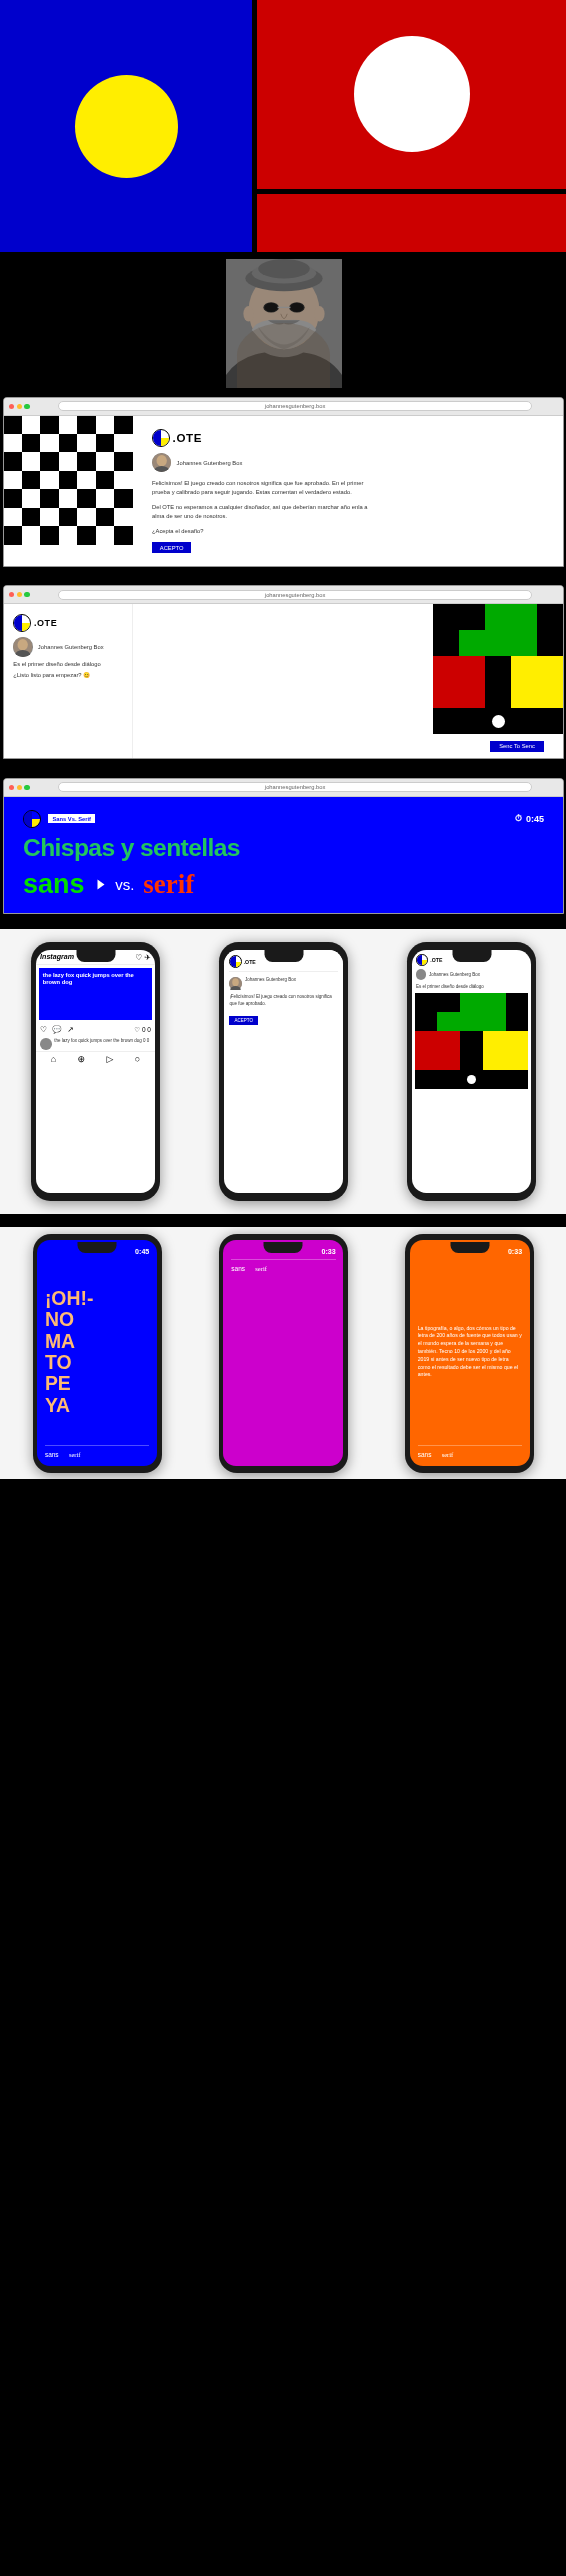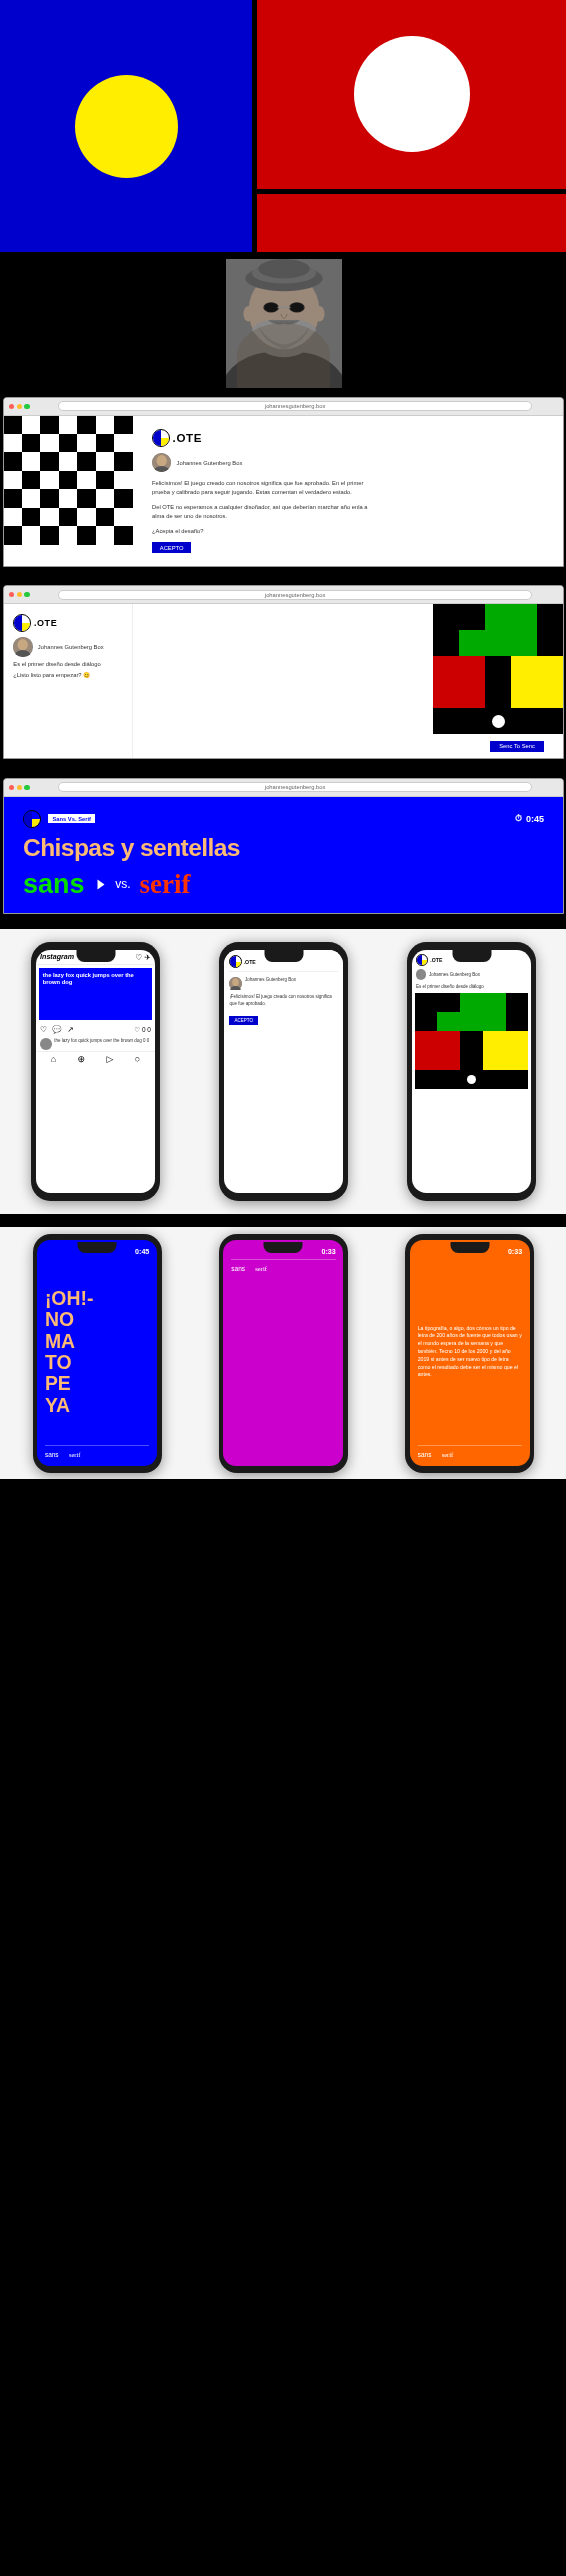--- a/index.html
+++ b/index.html
@@ -288,39 +288,39 @@
     }
     .timer {
       color: #fff;
       font-size: 9px;
       font-weight: bold;
       display: flex;
       align-items: center;
       gap: 3.9px;
     }
     .chispas-title {
-      color: #fdba74;
+      color: #22c55e;
       font-size: 24.6px;
       font-weight: 900;
       letter-spacing: -0.6px;
     }
     .sans-serif-compare {
       display: flex;
       align-items: center;
       gap: 9px;
     }
     .sans-text {
       color: #00DD00;
       font-size: 27px;
       font-weight: 900;
       font-family: Arial, sans-serif;
     }
     .vs-text {
       color: #fff;
-      font-size: 12px;
+      font-size: 15px;
     }
     .serif-text {
       color: #FF3300;
       font-size: 27px;
       font-weight: 900;
       font-family: Georgia, serif;
     }
     .cursor-indicator {
       display: inline-block;
       width: 0;

